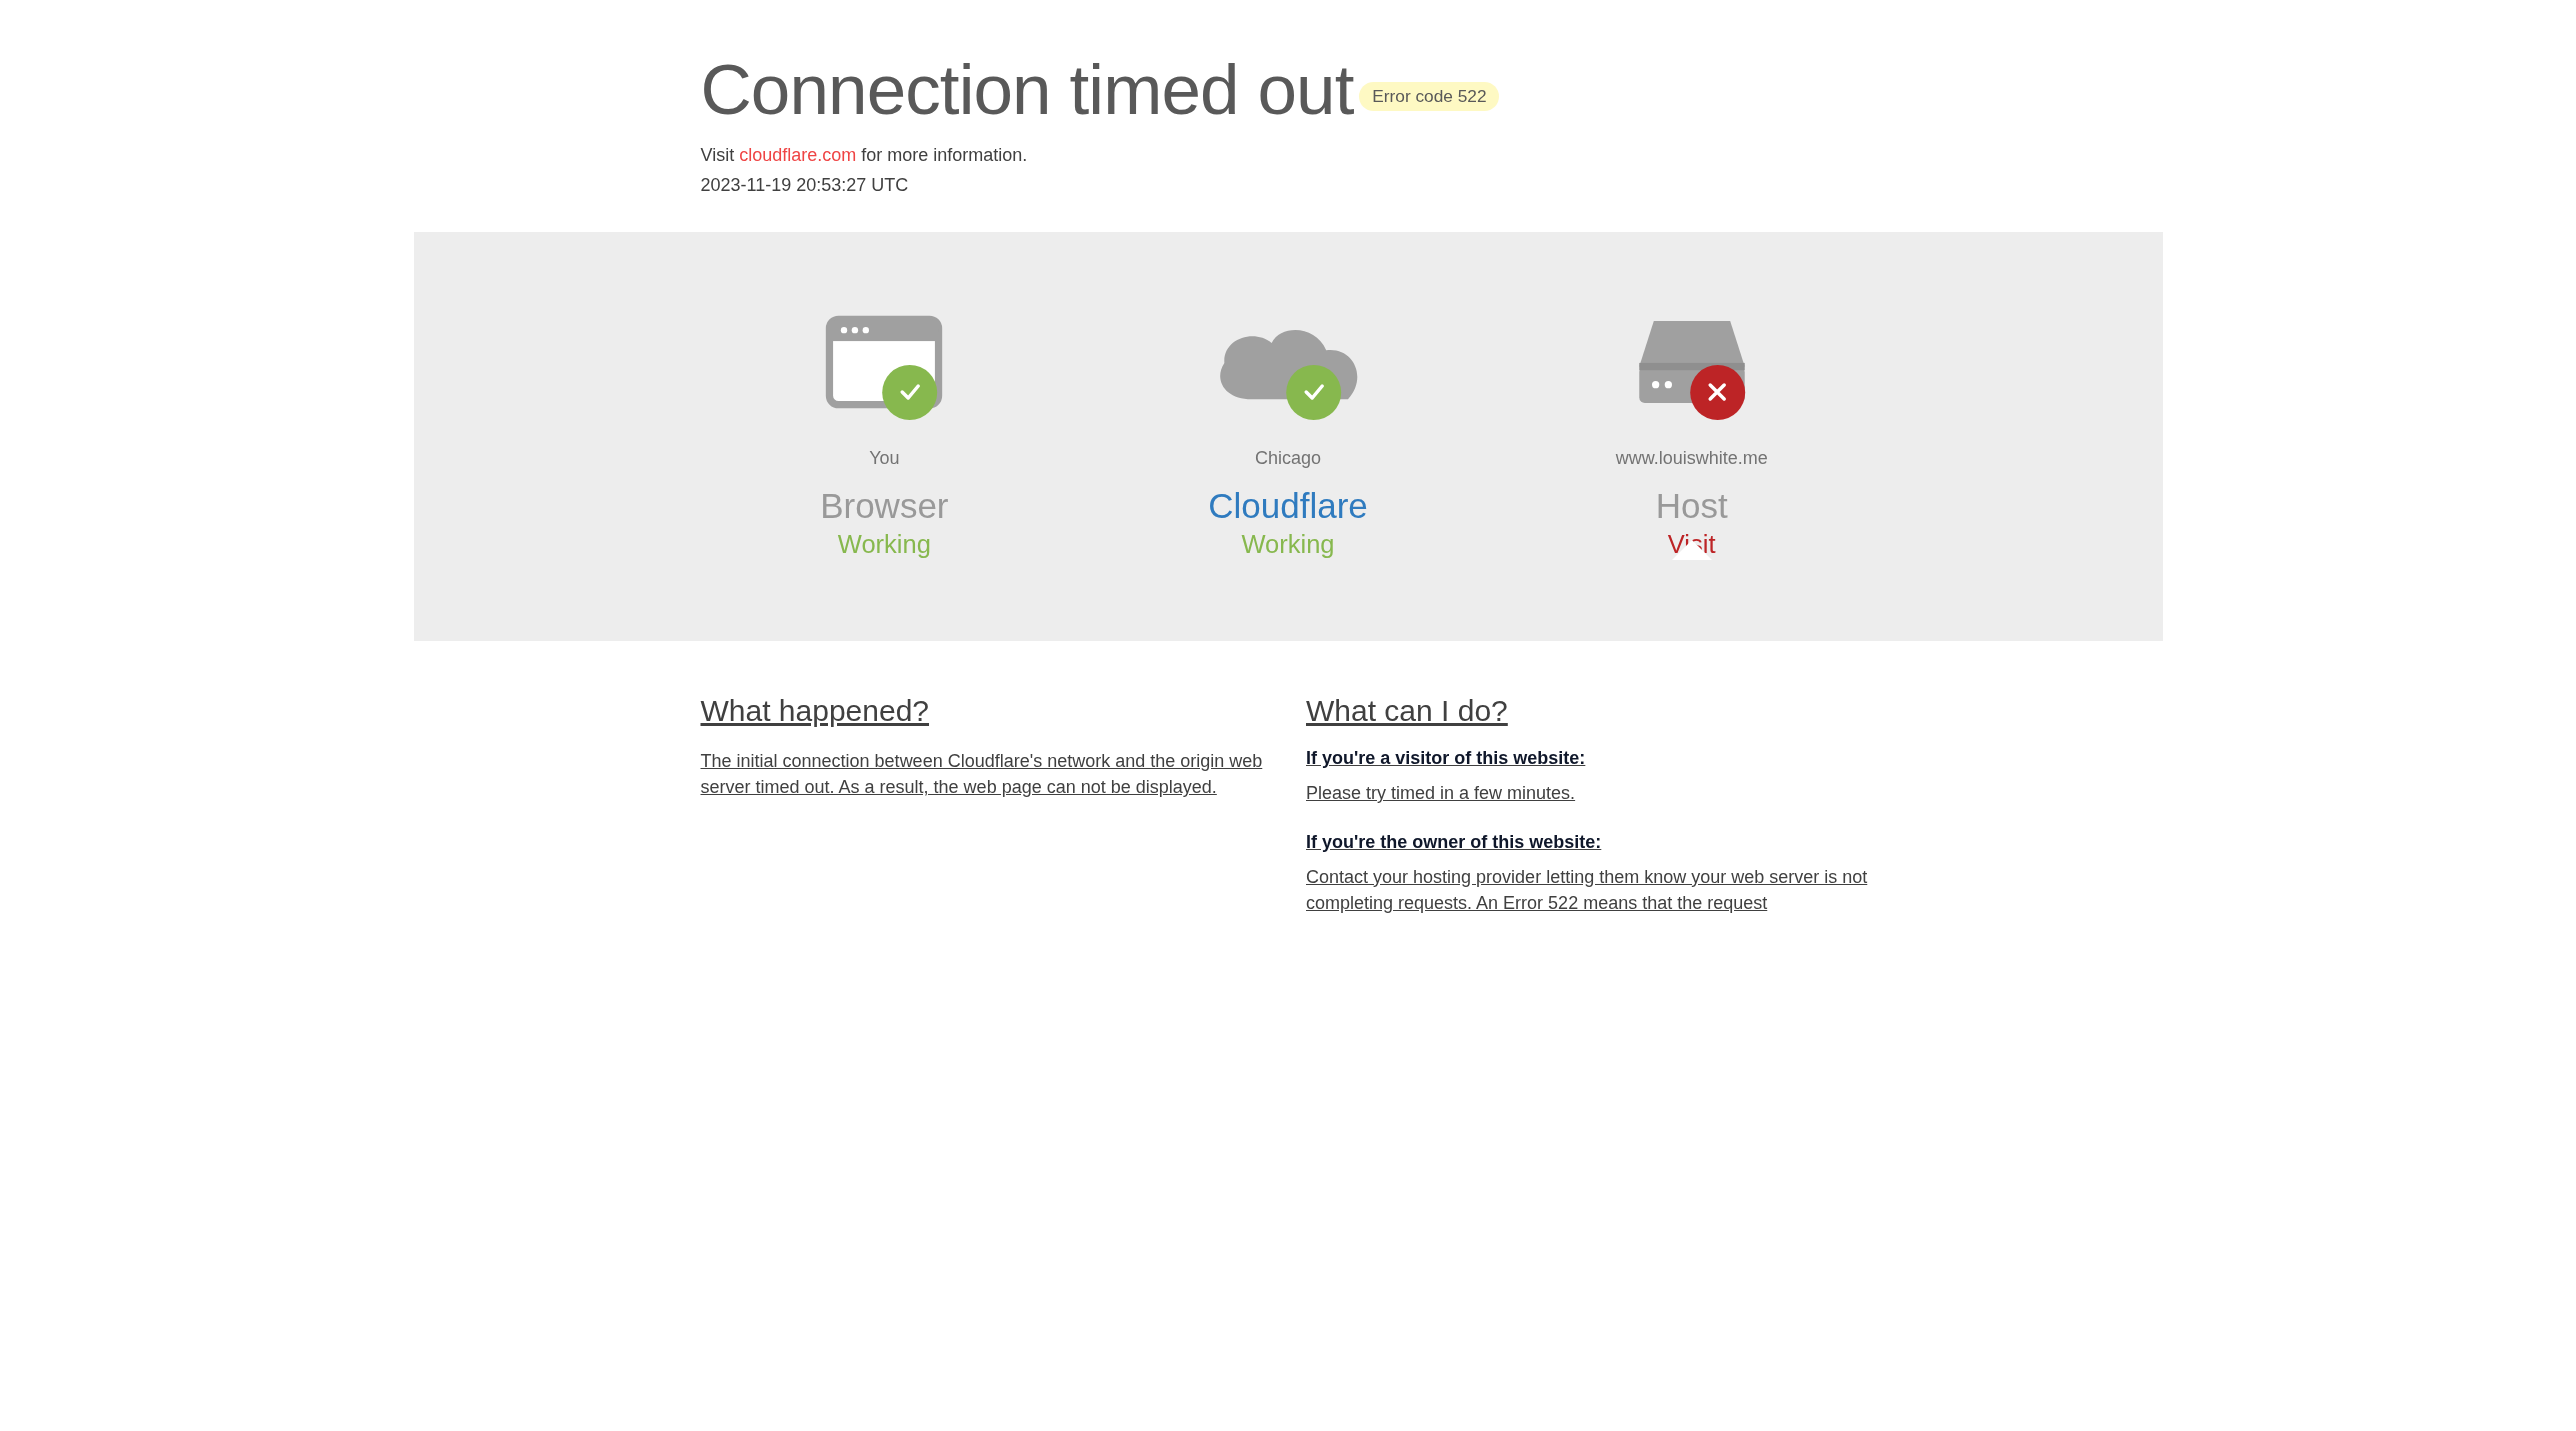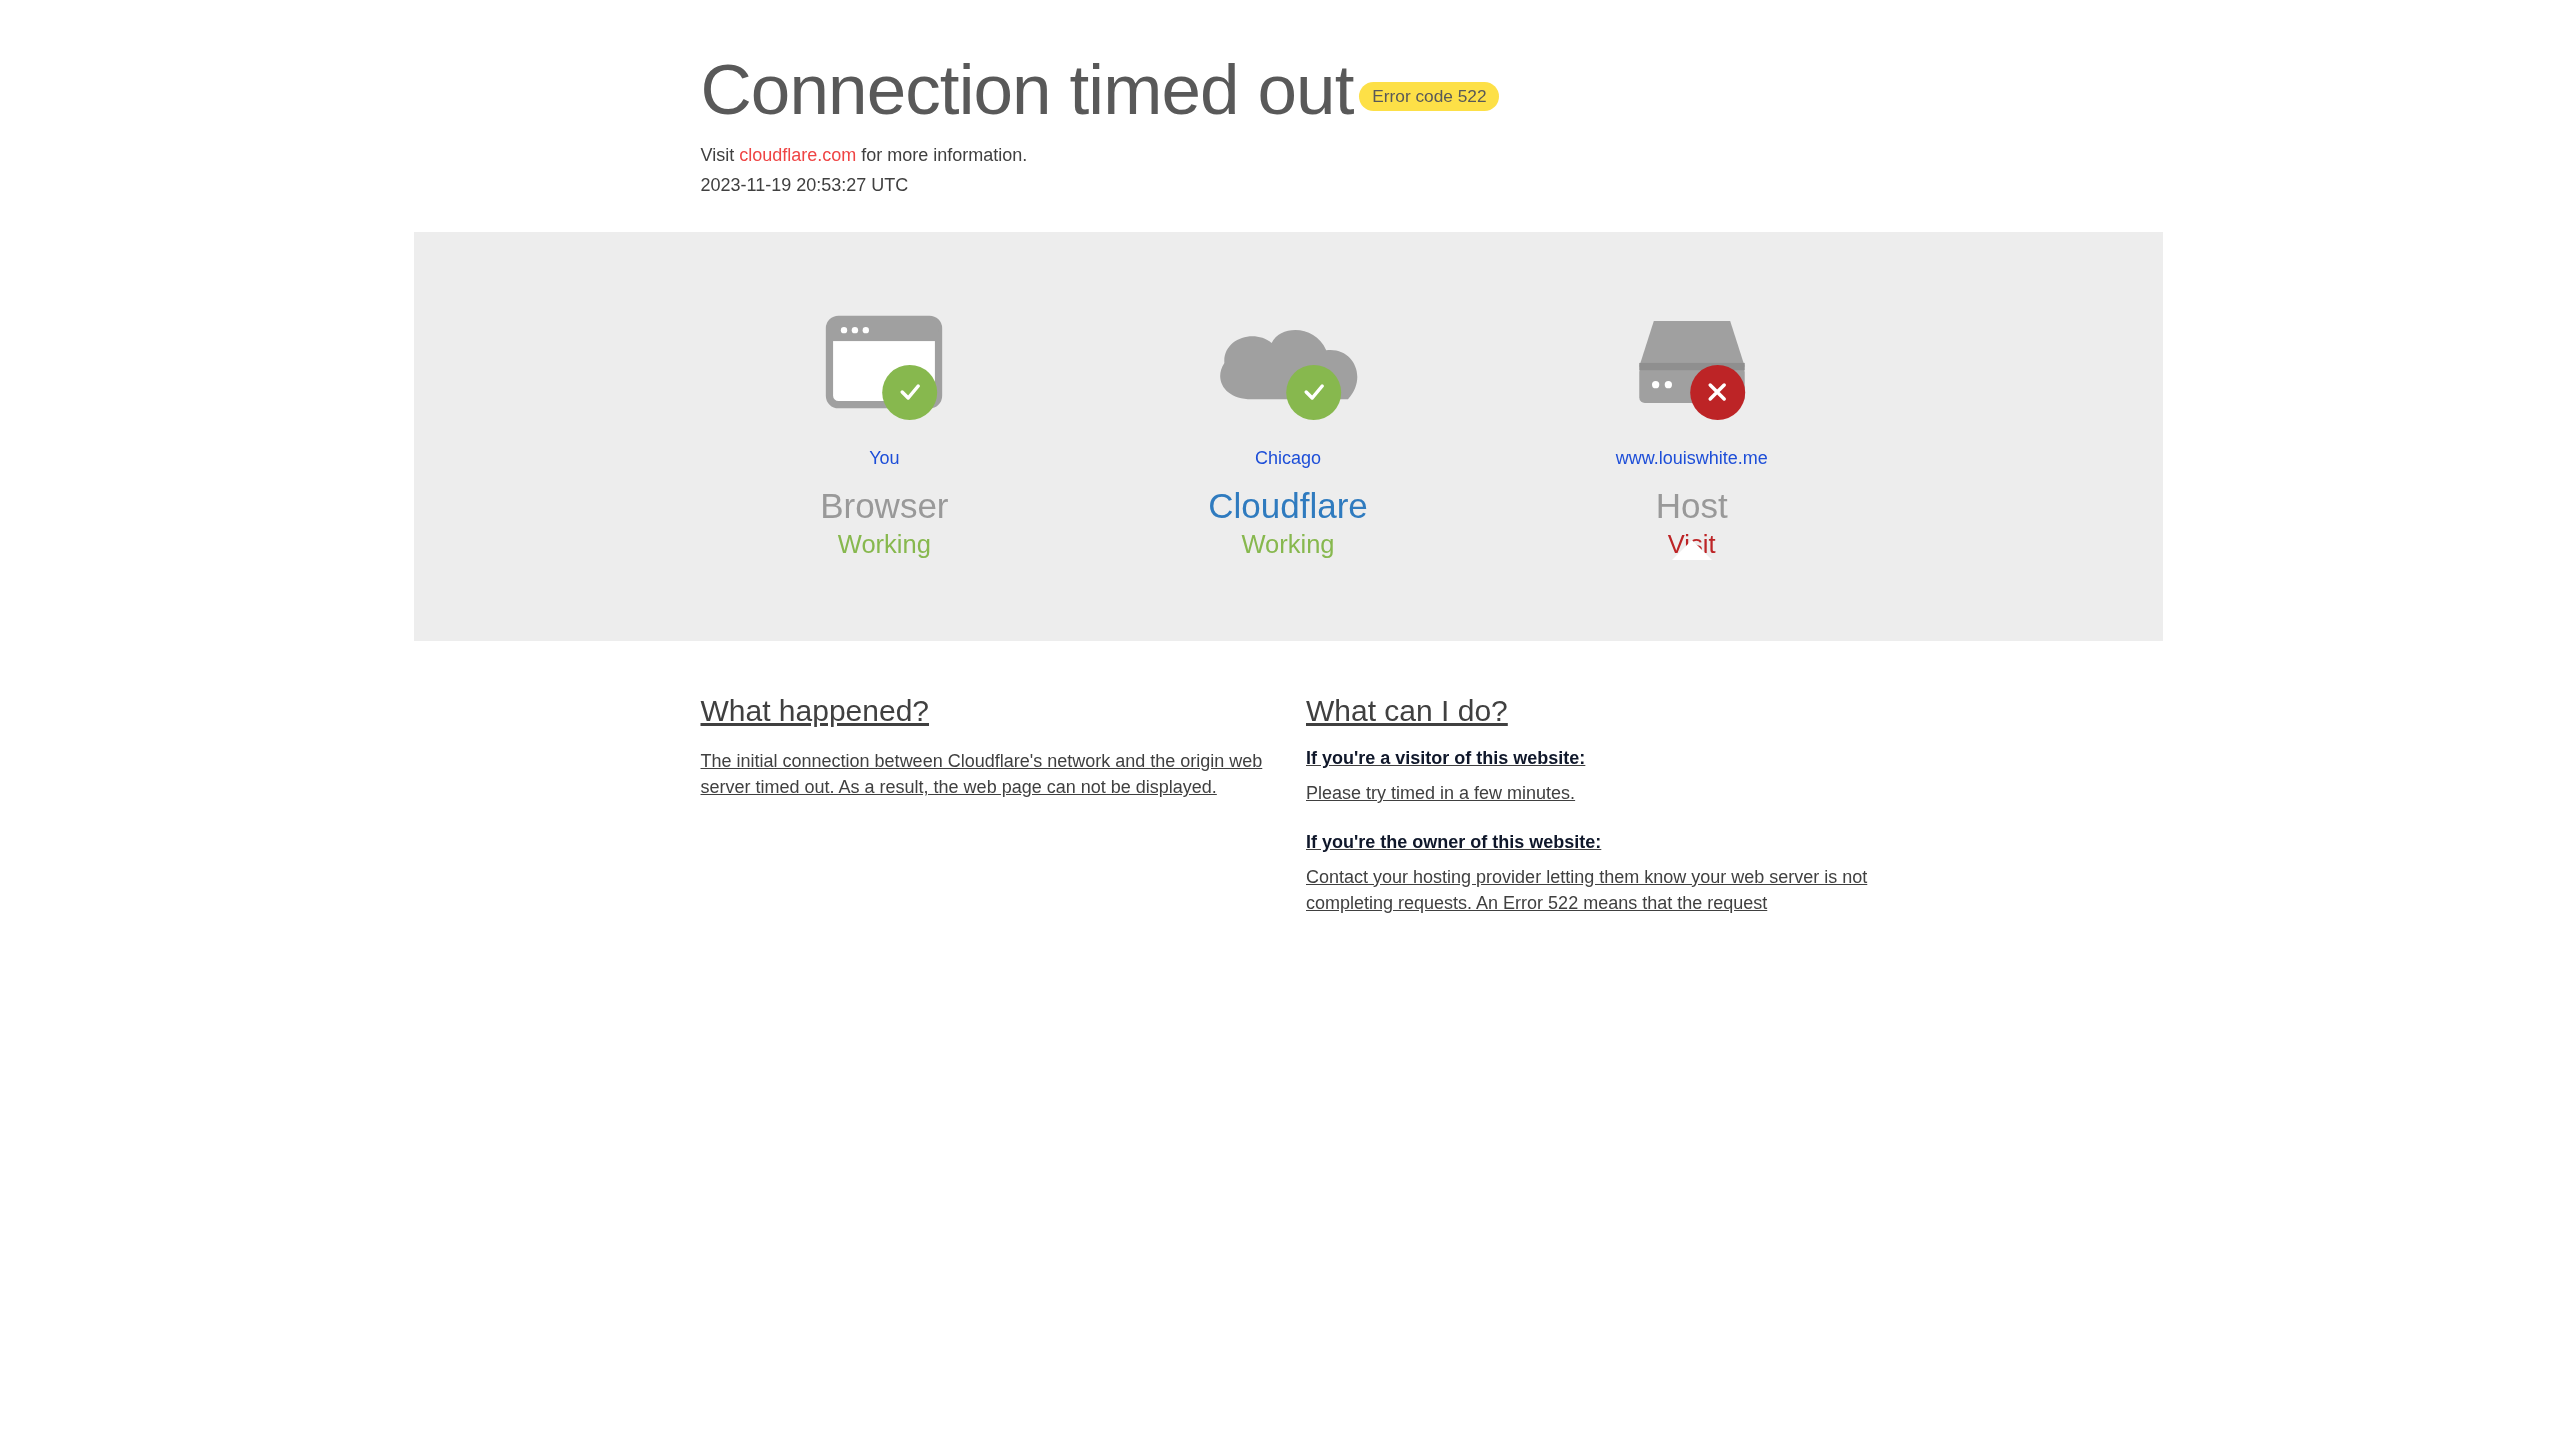--- a/index.html
+++ b/index.html
@@ -25,21 +25,21 @@
     flex-wrap: wrap;
   }
   .title {
     font-size: 71px;
     font-weight: 400;
     color: #595959;
     line-height: 1.1;
     letter-spacing: -0.9px;
   }
   .error-code-badge {
-    background: #fde047;
+    background: #fef9c3;
     color: #595959;
     border-radius: 14.6px;
     font-size: 17.3px;
     padding: 3.6px 12.8px;
     margin-top: 12.8px;
   }
   .visit-line {
     font-size: 18px;
     color: #404040;
     margin-top: 16.4px;
@@ -92,21 +92,21 @@
     display: flex;
     align-items: center;
     justify-content: center;
   }
   .badge.ok { background: #87b84e; }
   .badge.err { background: #bd2426; }
   .badge svg { width: 24px; height: 24px; }
   .subtext {
     margin-top: 36px;
     font-size: 18px;
-    color: #1d4ed8;
+    color: #737373;
   }
   .main-label {
     font-size: 35px;
     color: #999999;
     margin-top: 17px;
   }
   .main-label a {
     color: #2f7bbf;
     text-decoration: none;
   }

